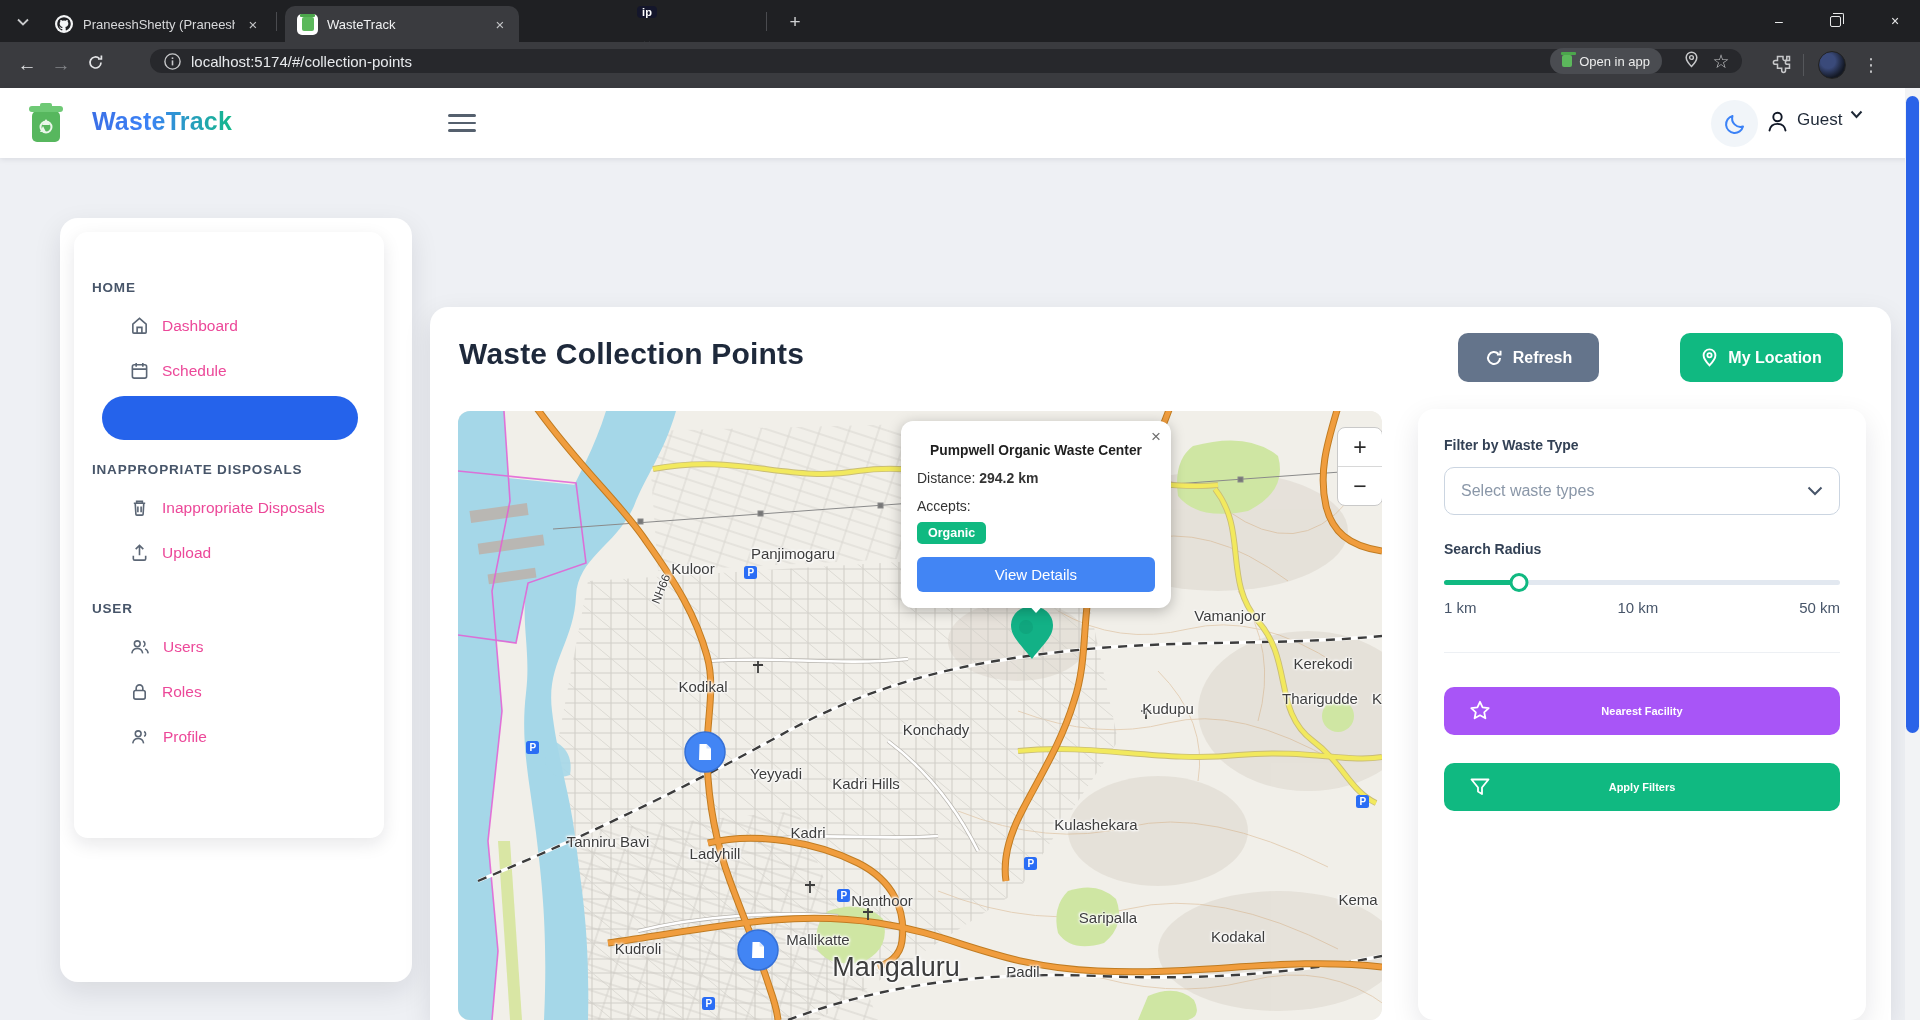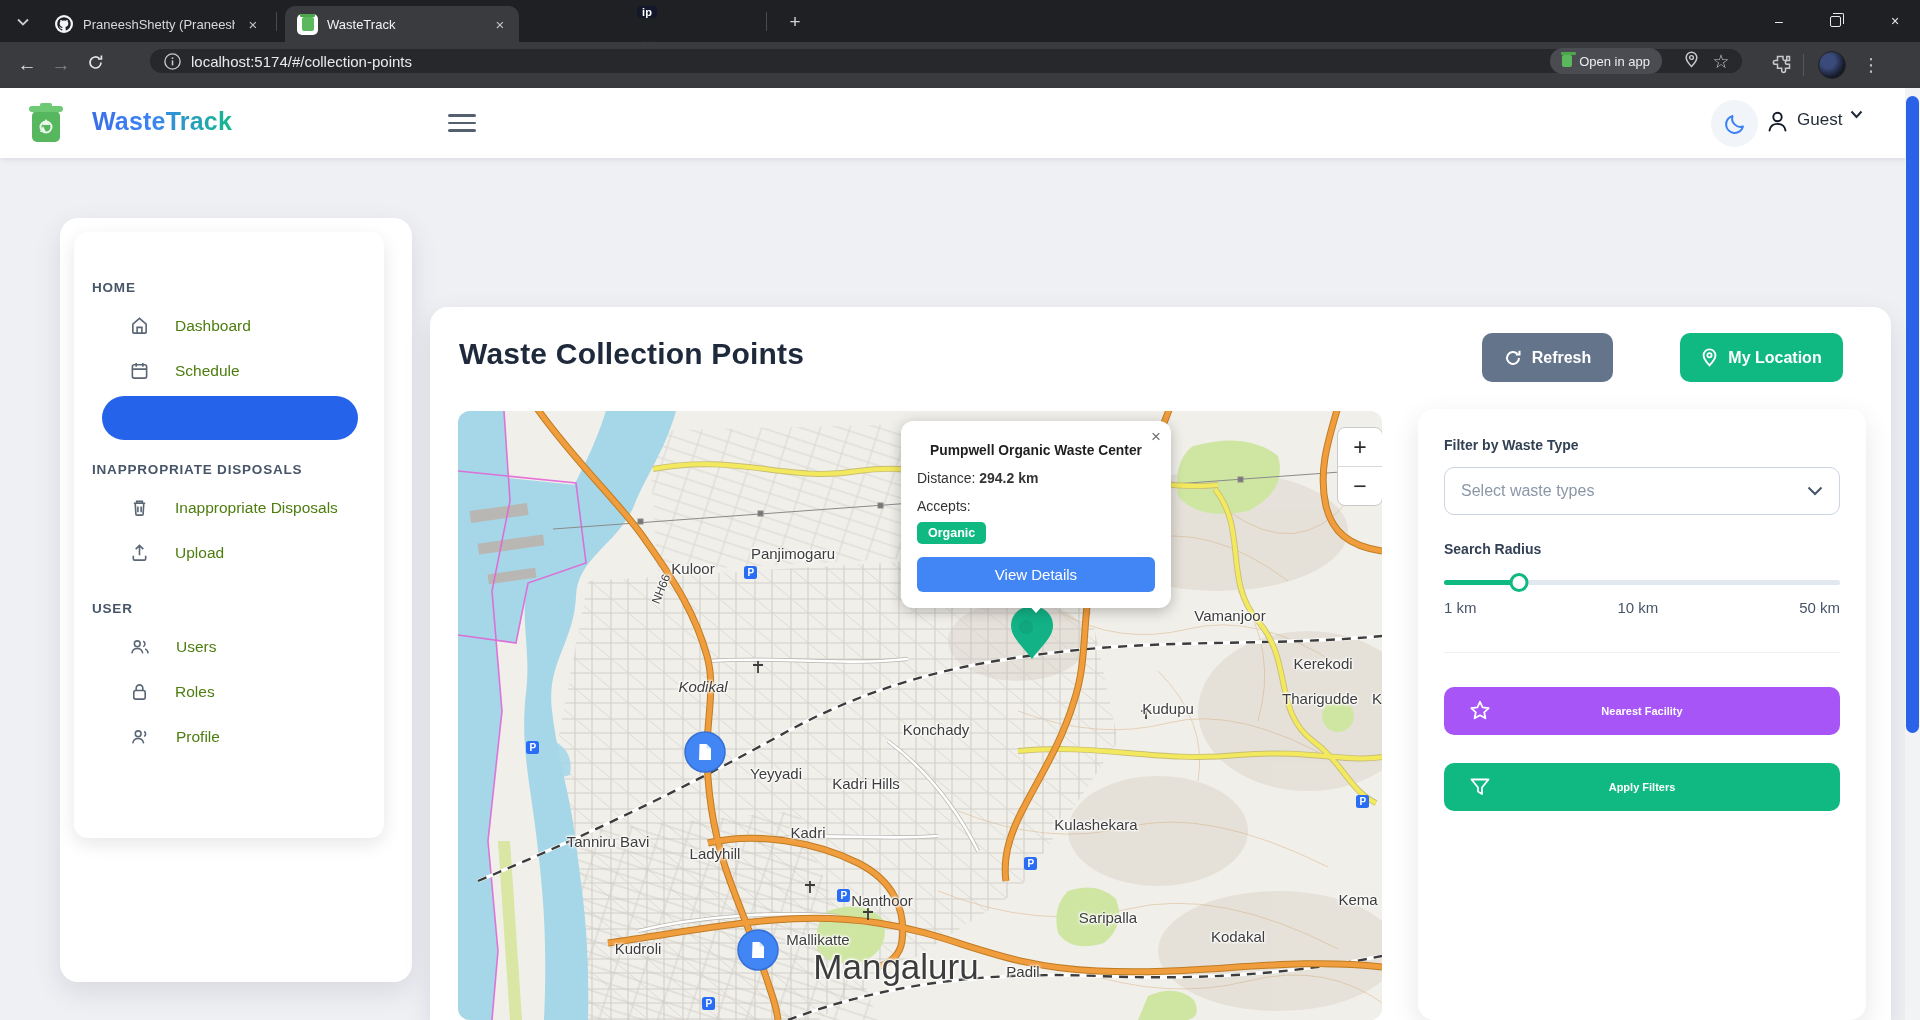--- a/index.html
+++ b/index.html
@@ -39,29 +39,29 @@
            background:linear-gradient(90deg,#3b6fe6 0%, #3b82f6 40%, #14b88a 100%); -webkit-background-clip:text; background-clip:text; color:transparent; }
   #hamburger { position:absolute; left:448px; top:23px; width:28px; height:24px; display:flex; flex-direction:column; justify-content:space-between; padding:3px 0; }
   #hamburger span { height:2.6px; background:#55606e; border-radius:2px; }
   #moonbtn { position:absolute; left:1711px; top:12px; width:47px; height:47px; border-radius:50%; background:#f1f5f9; display:flex; align-items:center; justify-content:center; }
   #guest { position:absolute; left:1766px; top:22px; display:flex; gap:8px; color:#1f2937; font-size:17px; }
 
   
   #sidebar-card { position:absolute; left:60px; top:218px; width:352px; height:764px; background:#fff; border-radius:18px; box-shadow:0 10px 28px rgba(15,23,42,.10); }
   #sidebar-inner { position:absolute; left:14px; top:14px; width:310px; height:606px; background:#fff; border-radius:14px; box-shadow:0 6px 18px rgba(15,23,42,.10); padding:48px 18px 0; }
   .sec-title { font-size:13.5px; font-weight:700; color:#475569; letter-spacing:.06em; margin-bottom:8px; }
-  .nav-item { height:45px; display:flex; align-items:center; gap:26px; padding-left:38px; color:#4d7c0f; font-size:15.5px; }
+  .nav-item { height:45px; display:flex; align-items:center; gap:13px; padding-left:38px; color:#ec4899; font-size:15.5px; }
   .nav-item svg { stroke:#5b6675; }
   .active-pill { height:44px; margin:3px 8px 12px 10px; border-radius:22px; background:#2563eb; }
   .sec-gap1 { margin-top:22px; } .sec-gap2 { margin-top:26px; }
 
   #main-card { position:absolute; left:430px; top:307px; width:1461px; height:713px; background:#fff; border-radius:18px 18px 0 0; box-shadow:0 10px 28px rgba(15,23,42,.10); }
   #page-title { position:absolute; left:29px; top:30px; font-size:30px; font-weight:700; color:#1e293b; letter-spacing:.2px; }
   .topbtn { position:absolute; top:26px; height:49px; border-radius:10px; display:flex; align-items:center; justify-content:center; gap:10px; color:#fff; font-weight:700; font-size:16px; }
-  #refresh-btn { left:1052px; width:131px; background:#64748b; }
+  #refresh-btn { left:1028px; width:141px; background:#64748b; }
   #myloc-btn { left:1250px; width:163px; background:#10b981; }
 
   
   #map { position:absolute; left:28px; top:104px; width:924px; height:609px; border-radius:12px; overflow:hidden; background:#f1efe9; }
   .place { position:absolute; transform:translate(-50%,-50%); color:#3d3d3d; font-size:15px; white-space:nowrap;
            text-shadow:0 0 2px #fff,0 0 3px #fff,0 0 4px #fff, 1px 1px 2px #fff,-1px -1px 2px #fff; }
   #zoomctl { position:absolute; left:879px; top:16px; width:46px; background:#fff; border:1px solid #c9c9c9; border-radius:8px; overflow:hidden; }
   #zoomctl div { height:38px; display:flex; align-items:center; justify-content:center; font-size:23px; color:#2b2b2b; }
   #zoomctl .sep { height:1px; background:#d8d8d8; }
   #popup { position:absolute; left:443px; top:10px; width:270px; background:#fff; border-radius:12px; box-shadow:0 3px 14px rgba(0,0,0,.25); padding:14px 16px 16px; }
@@ -451,28 +451,28 @@
           <span class="place" style="left: 335px; top: 142px;">Panjimogaru</span>
           <span class="place" style="left: 772px; top: 204px;">Vamanjoor</span>
           <span class="place" style="left: 865px; top: 252px;">Kerekodi</span>
           <span class="place" style="left: 862px; top: 287px;">Tharigudde</span>
           <span class="place" style="left: 919px; top: 287px;">K</span>
           <span class="place" style="left: 710px; top: 297px;">Kudupu</span>
           <span class="place" style="left: 478px; top: 318px;">Konchady</span>
           <span class="place" style="left: 318px; top: 362px;">Yeyyadi</span>
           <span class="place" style="left: 408px; top: 372px;">Kadri Hills</span>
           <span class="place" style="left: 638px; top: 413px;">Kulashekara</span>
-          <span class="place" style="left: 245px; top: 275px; font-style: italic;">Kodikal</span>
+          <span class="place" style="left: 245px; top: 275px;">Kodikal</span>
           <span class="place" style="left: 150px; top: 430px;">Tanniru Bavi</span>
           <span class="place" style="left: 257px; top: 442px;">Ladyhill</span>
           <span class="place" style="left: 350px; top: 421px;">Kadri</span>
           <span class="place" style="left: 424px; top: 489px;">Nanthoor</span>
           <span class="place" style="left: 360px; top: 528px;">Mallikatte</span>
           <span class="place" style="left: 180px; top: 537px;">Kudroli</span>
-          <span class="place" style="left: 438px; top: 556px; font-size: 35px;">Mangaluru</span>
+          <span class="place" style="left: 438px; top: 556px; font-size: 27px;">Mangaluru</span>
           <span class="place" style="left: 565px; top: 560px;">Padil</span>
           <span class="place" style="left: 650px; top: 506px;">Saripalla</span>
           <span class="place" style="left: 780px; top: 525px;">Kodakal</span>
           <span class="place" style="left: 900px; top: 488px;">Kema</span>
           <span class="place" style="left: 203px; top: 178px; font-size: 12px; transform: translate(-50%, -50%) rotate(-68deg);">NH66</span>
           <span class="place" style="left: 888px; top: 62px; font-size: 12px; transform: translate(-50%, -50%) rotate(78deg);">SH67</span>
         </div>
 
       
       <div id="popup">

